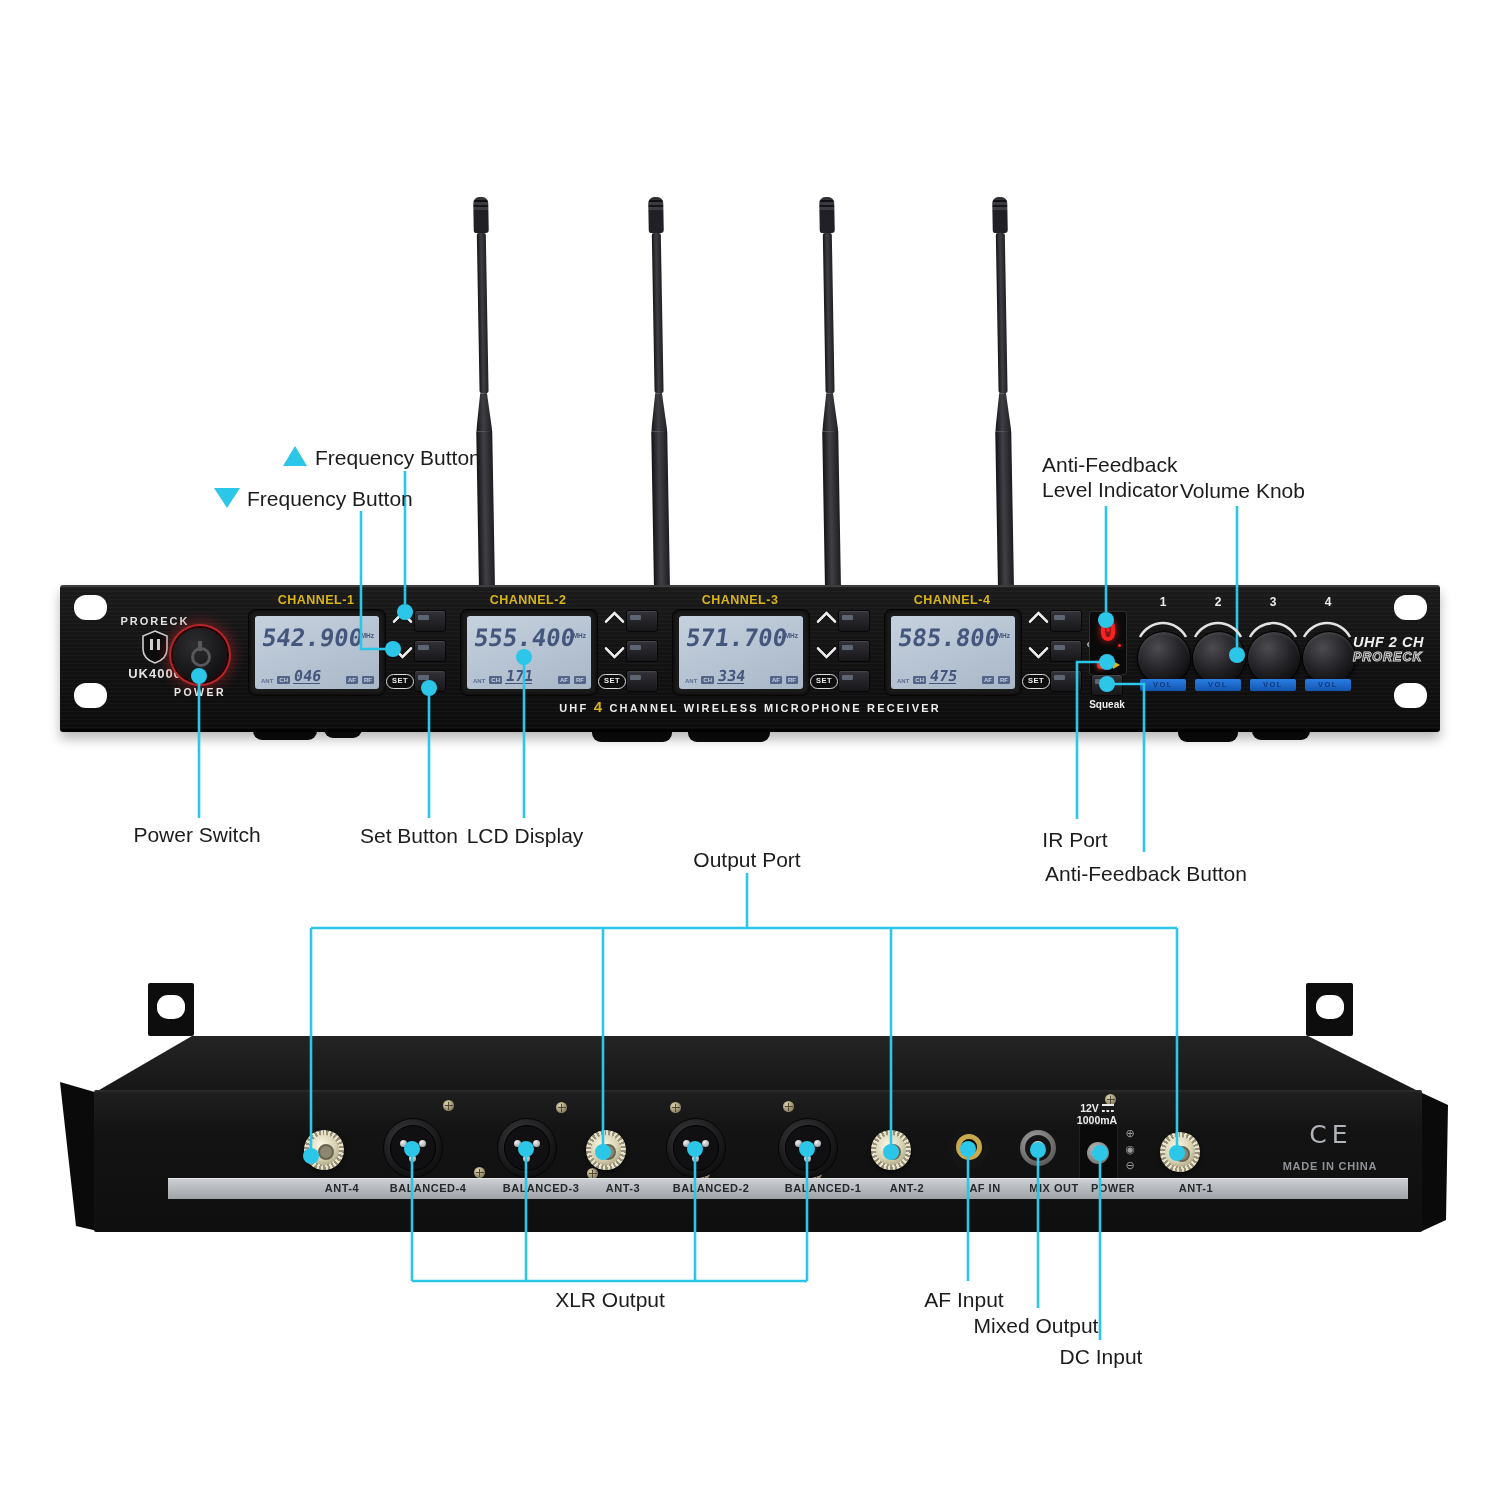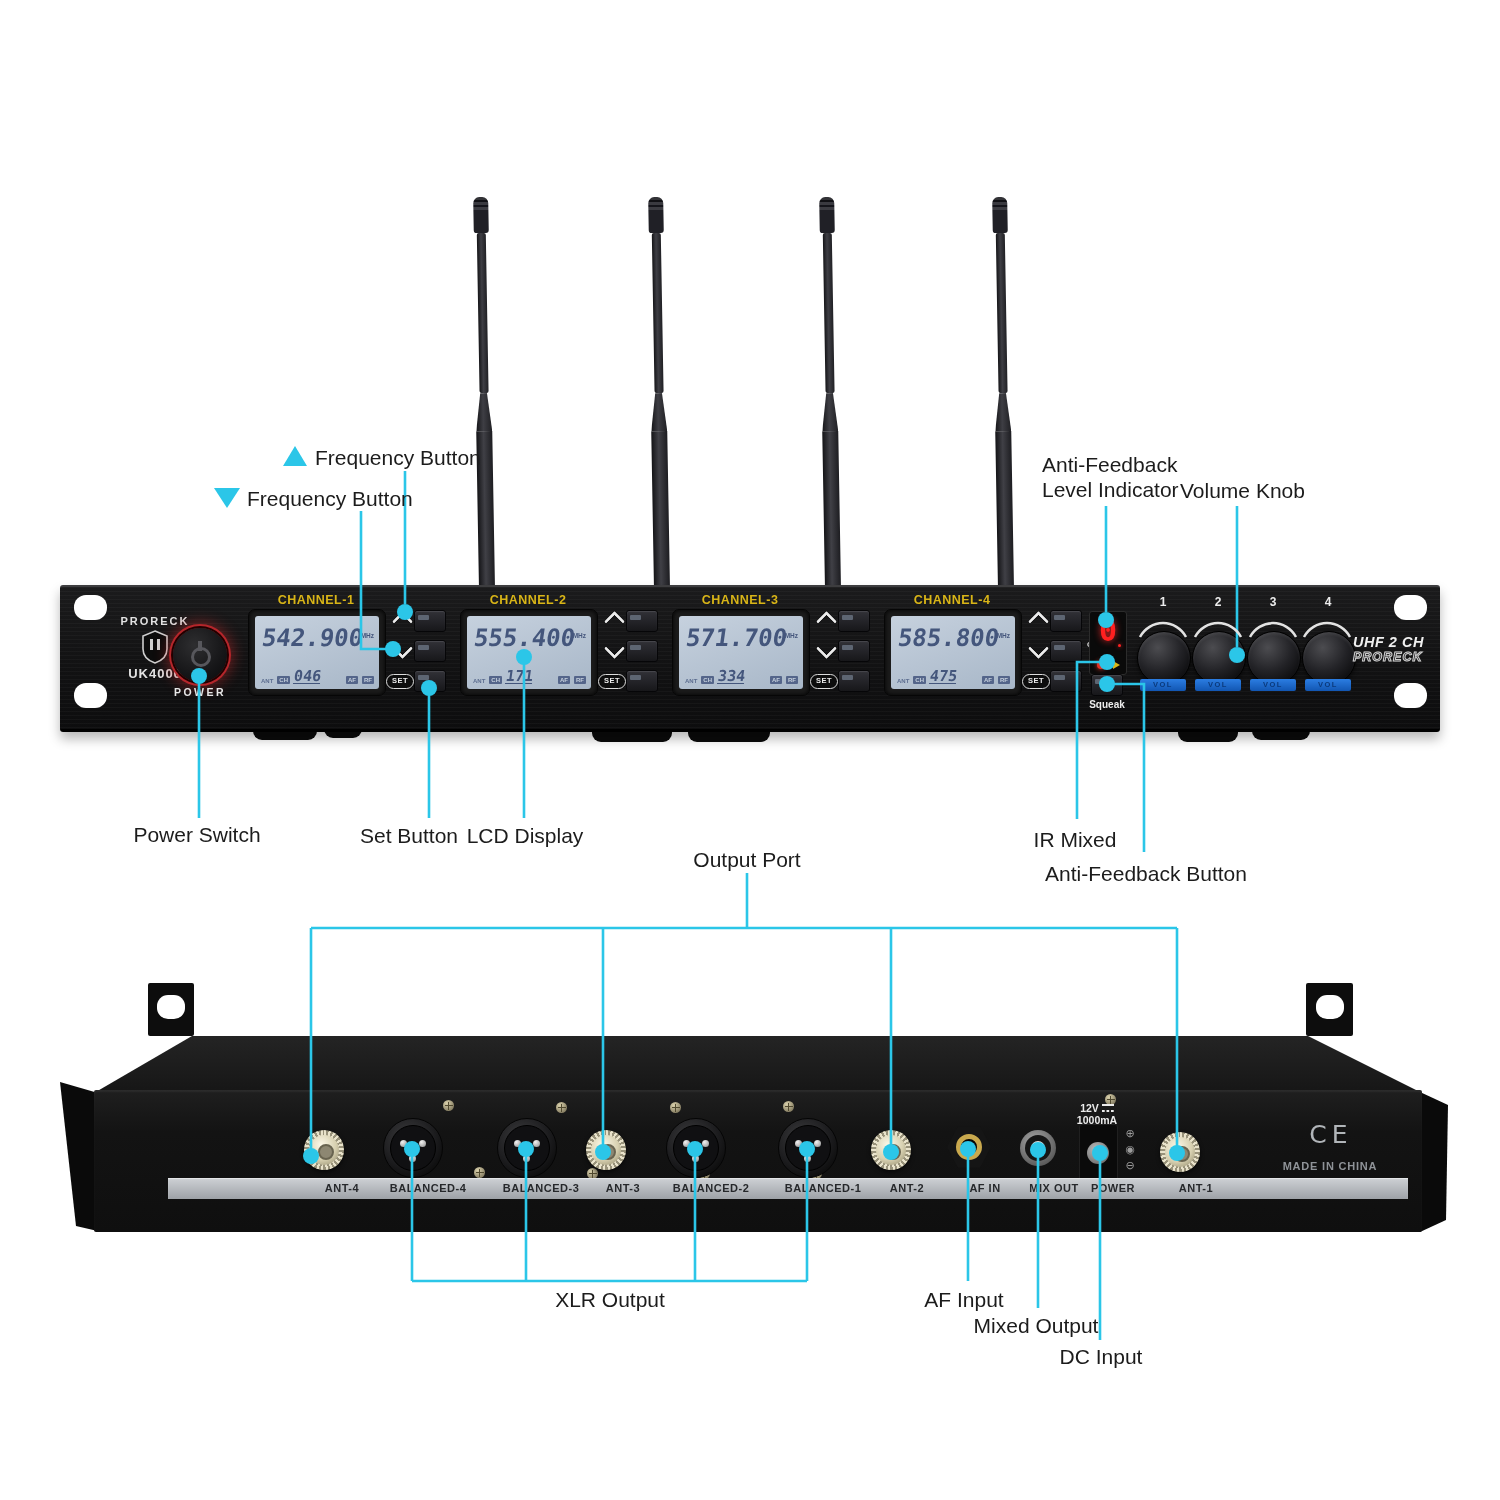--- a/index.html
+++ b/index.html
@@ -285,20 +285,25 @@
       </div>
         </div>
       <span class="chev chev-up" style="top:27px;"></span>
       <div class="pbtn" style="top:23px;"></div>
       <span class="chev chev-down" style="top:54px;"></span>
       <div class="pbtn" style="top:53px;"></div>
       <span class="set-oval">SET</span>
       <div class="pbtn" style="top:83px;"></div>
     </div>
 
+    <div class="strip-text">
+      <span>UHF</span>
+      <span class="strip-four">4</span>
+      <span>CHANNEL  WIRELESS  MICROPHONE  RECEIVER</span>
+    </div>
 
     <div class="af-scale">OFF 0 1/9</div>
     <div class="af-display">
       <div class="af-digit">0</div>
       <div class="af-dp"></div>
       <div class="ir-dot"></div>
       <div class="spk-icon"></div>
     </div>
     <div class="pbtn squeak-btn"></div>
     <div class="squeak-word">Squeak</div>
@@ -455,20 +460,20 @@
   <div class="co" style="left:247px;top:487px;">Frequency Button</div>
   <div class="co ctr" style="left:197px;top:835px;">Power Switch</div>
   <div class="co ctr" style="left:409px;top:836px;">Set Button</div>
   <div class="co ctr" style="left:525px;top:836px;">LCD Display</div>
   <div class="co ctr" style="left:747px;top:860px;">Output Port</div>
   <div class="co co-2line" style="left:1042px;top:453px;">
     <div>Anti-Feedback</div>
     <div>Level Indicator</div>
   </div>
   <div class="co" style="left:1180px;top:479px;">Volume Knob</div>
-  <div class="co ctr" style="left:1075px;top:840px;">IR Mixed</div>
+  <div class="co ctr" style="left:1075px;top:840px;">IR Port</div>
   <div class="co ctr" style="left:1146px;top:874px;">Anti-Feedback Button</div>
   <div class="co ctr" style="left:610px;top:1300px;">XLR Output</div>
   <div class="co ctr" style="left:964px;top:1300px;">AF Input</div>
   <div class="co ctr" style="left:1036px;top:1326px;">Mixed Output</div>
   <div class="co ctr" style="left:1101px;top:1357px;">DC Input</div>
 
 </div>
 
 </body></html>

